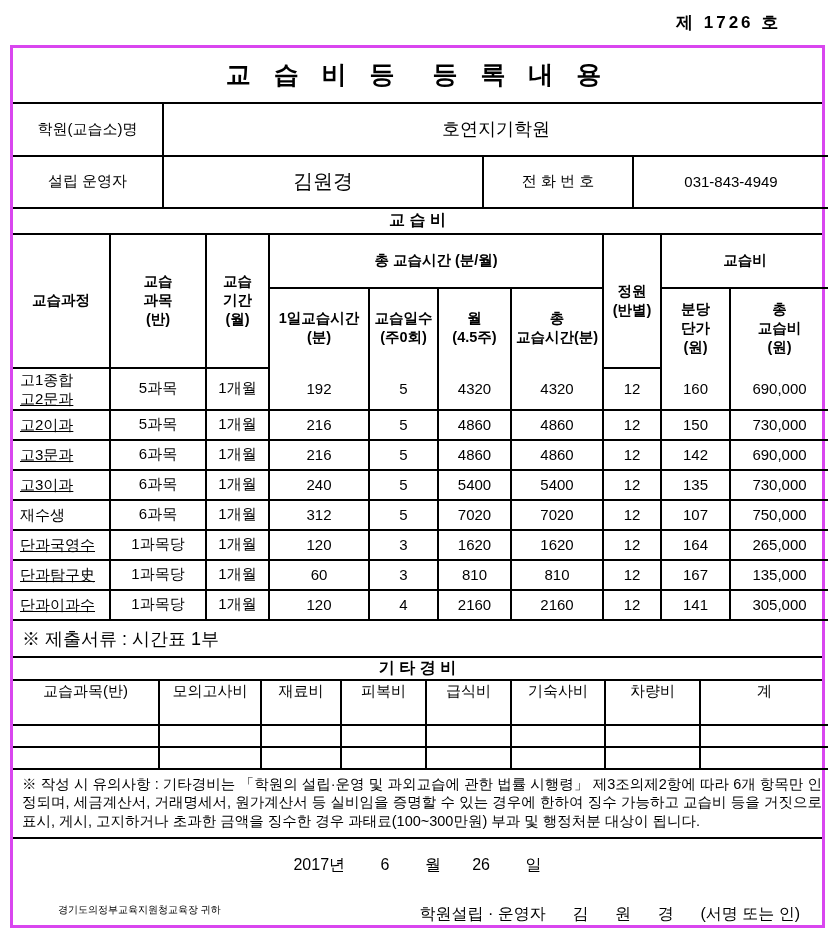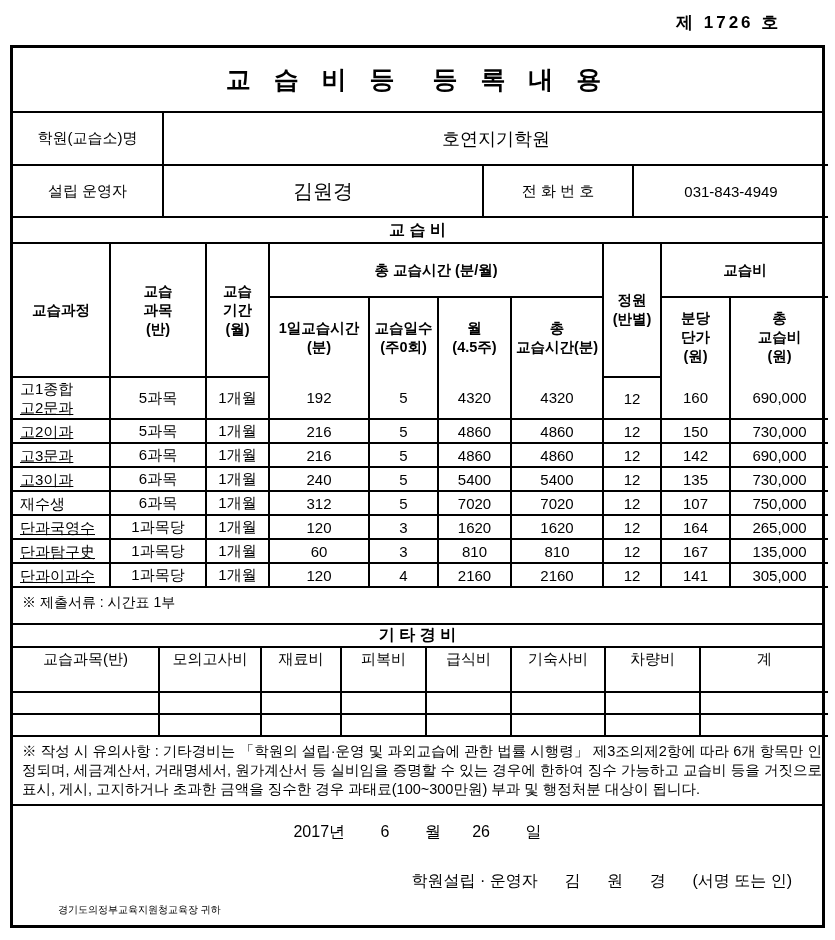--- a/index.html
+++ b/index.html
@@ -3,21 +3,21 @@
 <meta charset="utf-8">
 <style>
   * { box-sizing: border-box; margin: 0; padding: 0; }
   html, body { width: 835px; height: 940px; background: #fff; color: #000;
     font-family: "Liberation Sans", sans-serif; position: relative; overflow: hidden; }
 
   .doc-number { position: absolute; top: 11px; left: 676px; font-size: 17px;
     font-weight: bold; letter-spacing: 3px; white-space: pre; }
 
   .doc { position: absolute; left: 10px; top: 45px; width: 815px; height: 883px;
-    border: 3px solid #000000; background: #fff; display: flex; flex-direction: column; }
+    border: 3px solid #d946ef; background: #fff; display: flex; flex-direction: column; }
 
   .title { height: 65px; border-bottom: 2px solid #000; display: flex;
     align-items: center; justify-content: center; font-size: 25px; font-weight: bold;
     letter-spacing: 8px; white-space: pre; }
 
   table { border-collapse: collapse; width: 100%; table-layout: fixed; }
   td, th { border: 2px solid #000; font-weight: normal; text-align: center;
     vertical-align: middle; font-size: 15px; overflow: hidden; }
   table tr > *:first-child { border-left: none; }
   table tr > *:last-child { border-right: none; }
@@ -31,41 +31,41 @@
   .lbl { font-size: 15px; }
 
   .section-bar { height: 26px; border-bottom: 2px solid #000; display: flex;
     align-items: center; justify-content: center; font-size: 16px; font-weight: bold;
     white-space: pre; flex: none; }
   .section-bar.etc { height: 23px; }
 
   .fee-table thead tr.h1 { height: 53px; }
   .fee-table thead tr.h2 { height: 80px; }
   .fee-table th { white-space: pre-line; font-size: 14.5px; line-height: 19px; font-weight: bold; }
-  .fee-table tbody tr { height: 24px; }
+  .fee-table tbody tr { height: 30px; }
   .fee-table tbody tr:first-child { height: 42px; }
   .fee-table { border-bottom: 2px solid #000; }
   .course-cell { text-align: left; padding-left: 7px; }
   .course-cell span { display: block; line-height: 19px; }
   .course-cell span.u { text-decoration: underline; }
 
   .submit-row { height: 37px; border-bottom: 2px solid #000; padding: 6px 9px;
-    font-size: 14px; flex: none; }
+    font-size: 18px; flex: none; }
 
   .etc-table thead tr { height: 22px; }
   .etc-table tbody tr { height: 22px; }
   .etc-table th { font-size: 15px; }
   .etc-table { border-bottom: 2px solid #000; }
 
   .notes { border-bottom: 2px solid #000; padding: 5px 0 6px 9px;
     font-size: 14.5px; line-height: 18.8px; text-align: justify; flex: none; }
 
   .closing { flex: 1; position: relative; font-size: 16px; }
   .date-line { text-align: center; margin-top: 16px; white-space: pre; }
-  .sign-line { text-align: right; padding-right: 30px; margin-top: 28px; white-space: pre; }
+  .sign-line { text-align: right; padding-right: 22px; margin-top: 28px; white-space: pre; }
   .recipient { position: absolute; left: 45px; bottom: 8px; font-size: 10px; }
 </style>
 </head>
 <body>
 
 <div class="doc-number">제 1726 호</div>
 
 <div class="doc">
 
   <div class="title">교 습 비 등  등 록 내 용</div>

